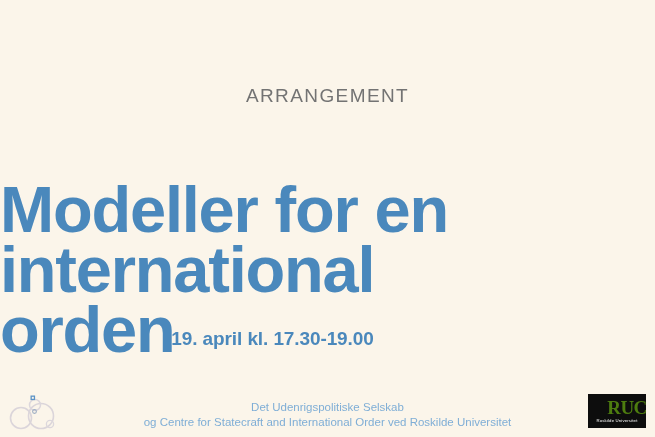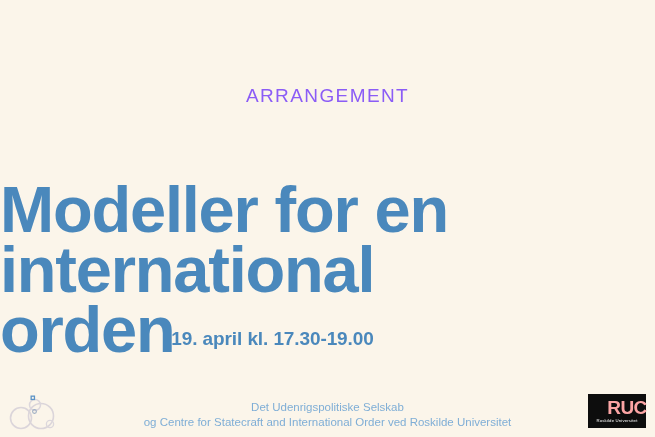--- a/index.html
+++ b/index.html
@@ -31,21 +31,21 @@
     pointer-events: none;
   }
 
   
   #kicker {
     position: absolute;
     top: 86px;
     left: 0;
     width: 655px;
     text-align: center;
-    color: #8b5cf6;
+    color: #737373;
     font-size: 19px;
     font-weight: 400;
     letter-spacing: 1.4px;
     line-height: 1;
   }
 
   
   #headline {
     position: absolute;
     top: 136px;
@@ -96,22 +96,22 @@
     height: 34px;
     background: #0D0D0D;
     display: flex;
     flex-direction: column;
     align-items: center;
     justify-content: center;
     padding: 2px 3px 3px 3px;
     box-sizing: border-box;
   }
   #ruc-logo .ruc-mark {
-    color: #fca5a5;
-    font-family: Liberation Sans, sans-serif;
+    color: #4d7c0f;
+    font-family: Liberation Serif, serif;
     font-size: 19px;
     font-weight: 700;
     line-height: 1;
     letter-spacing: -0.5px;
     margin-left: 20px;
   }
   #ruc-logo .ruc-sub {
     color: #FFFFFF;
     font-size: 4.3px;
     font-weight: 400;

